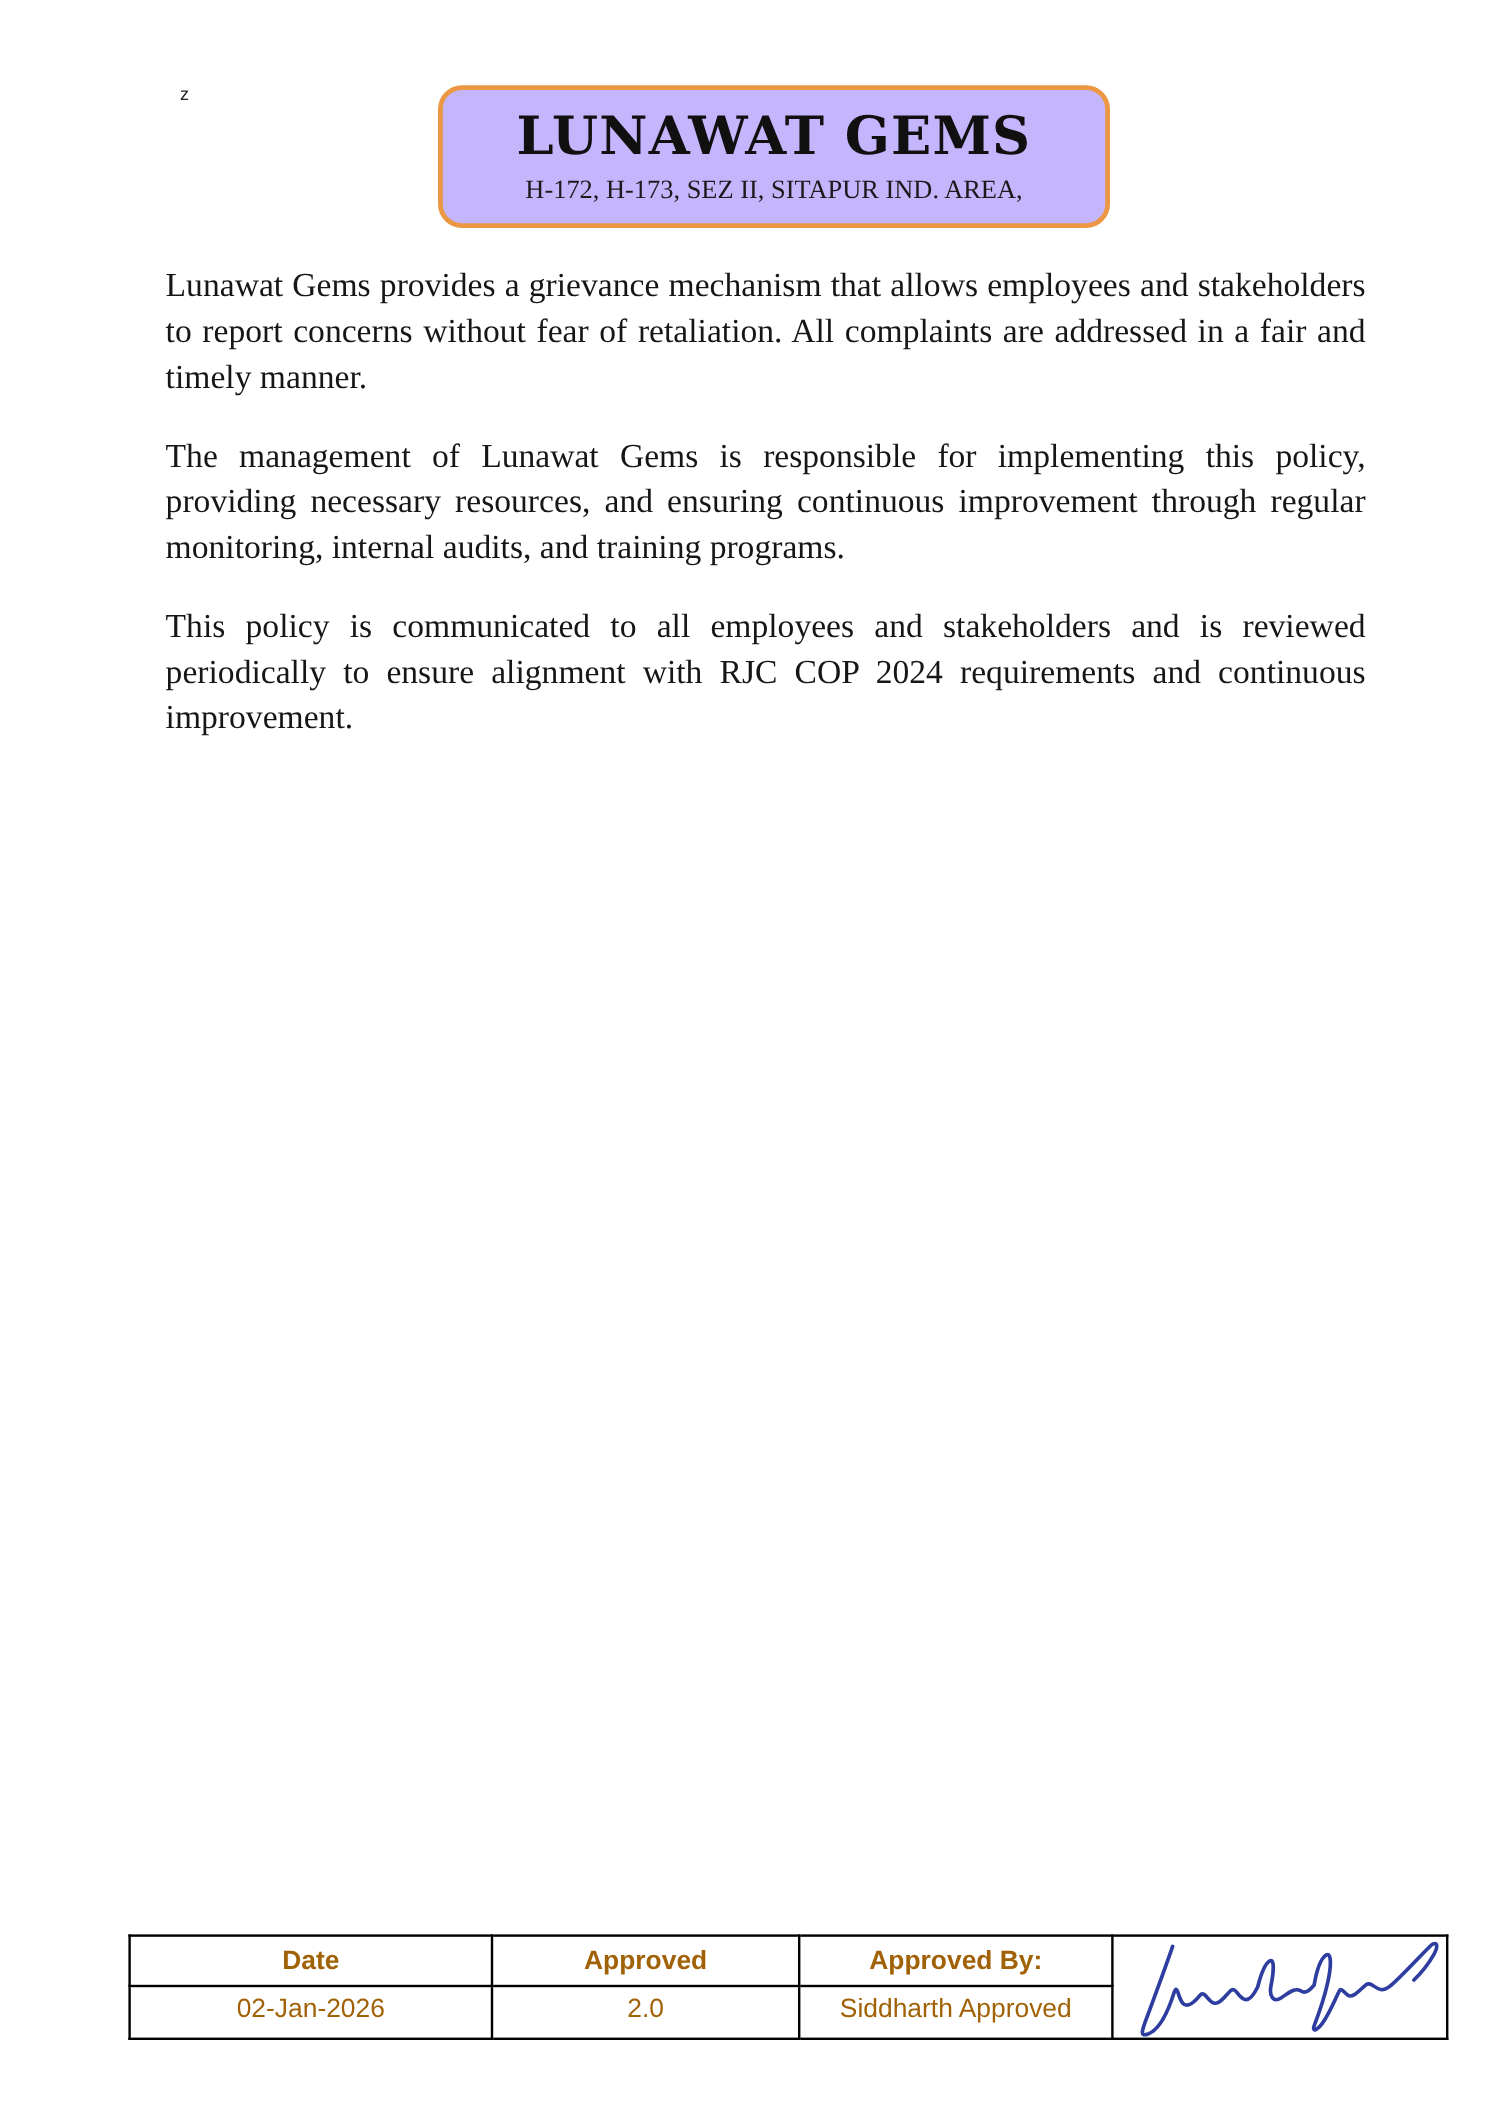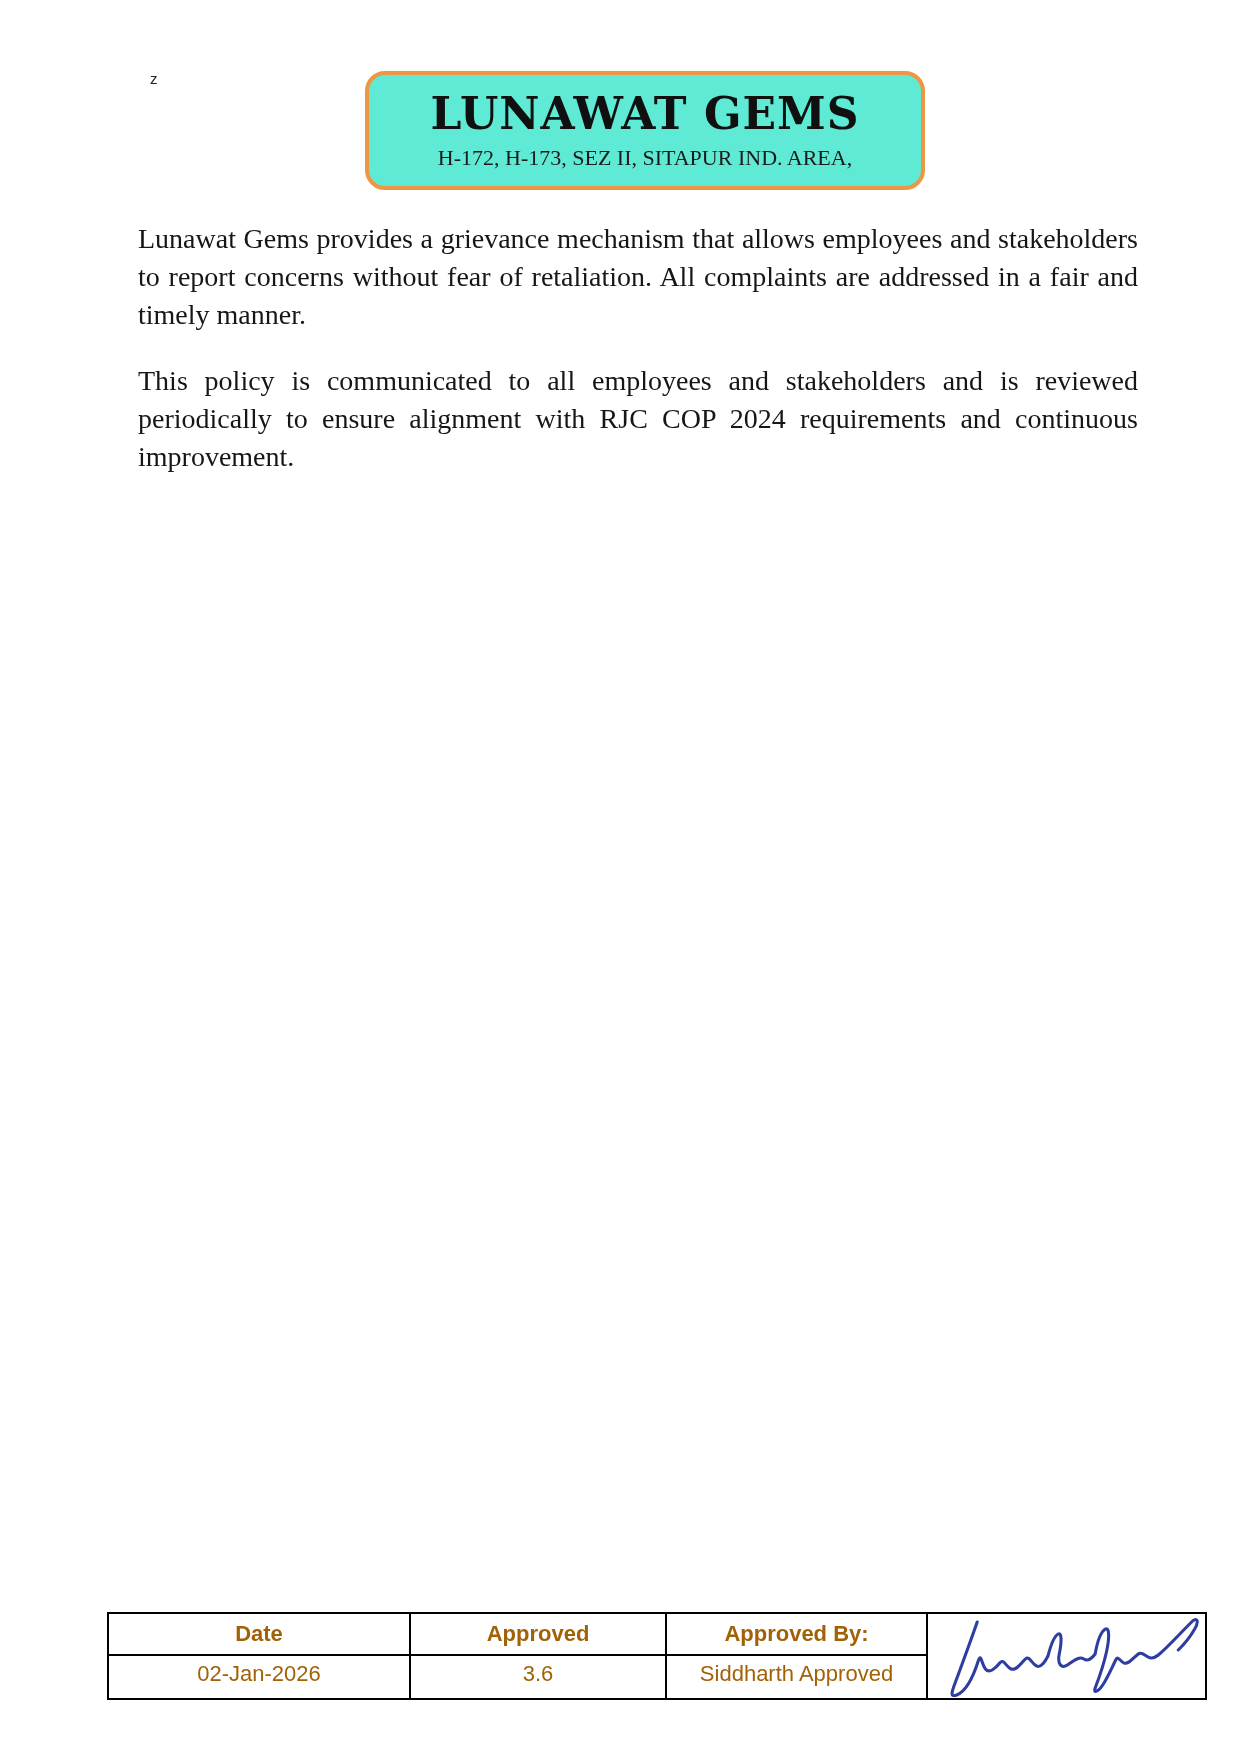--- a/index.html
+++ b/index.html
@@ -24,21 +24,21 @@
   }
 
   .header-box {
     position: absolute;
     left: 365px;
     top: 71px;
     width: 560px;
     height: 119px;
     border: 4px solid #EB9743;
     border-radius: 20px;
-    background: #5eead4;
+    background: #c4b5fd;
     display: flex;
     flex-direction: column;
     align-items: center;
     justify-content: center;
     gap: 11px;
   }
   .header-title {
     font-family: "DejaVu Serif", serif;
     font-weight: bold;
     font-size: 44px;
@@ -111,20 +111,21 @@
 
   <span class="stray-char">z</span>
 
   <div class="header-box">
     <div class="header-title">LUNAWAT GEMS</div>
     <div class="header-subtitle">H-172, H-173, SEZ II, SITAPUR IND. AREA,</div>
   </div>
 
   <div class="body-text">
     <p>Lunawat Gems provides a grievance mechanism that allows employees and stakeholders to report concerns without fear of retaliation. All complaints are addressed in a fair and timely manner.</p>
+    <p>The management of Lunawat Gems is responsible for implementing this policy, providing necessary resources, and ensuring continuous improvement through regular monitoring, internal audits, and training programs.</p>
     <p>This policy is communicated to all employees and stakeholders and is reviewed periodically to ensure alignment with RJC COP 2024 requirements and continuous improvement.</p>
   </div>
 
   <table class="footer-table">
     <colgroup>
       <col style="width:302px">
       <col style="width:256px">
       <col style="width:261px">
       <col style="width:279px">
     </colgroup>
@@ -160,19 +161,19 @@
                    C 207 37 210 43 215 44
                    C 220 45 226 38 232 32
                    C 240 24 248 15 256 7
                    C 261 3 262 8 258 15
                    C 253 24 247 31 242 36"></path>
         </svg>
       </td>
     </tr>
     <tr class="val">
       <td class="data-cell">02-Jan-2026</td>
-      <td class="data-cell">3.6</td>
+      <td class="data-cell">2.0</td>
       <td class="data-cell">Siddharth Approved</td>
     </tr>
   </tbody>
     </table>
 
 </div>
 
 </body></html>

